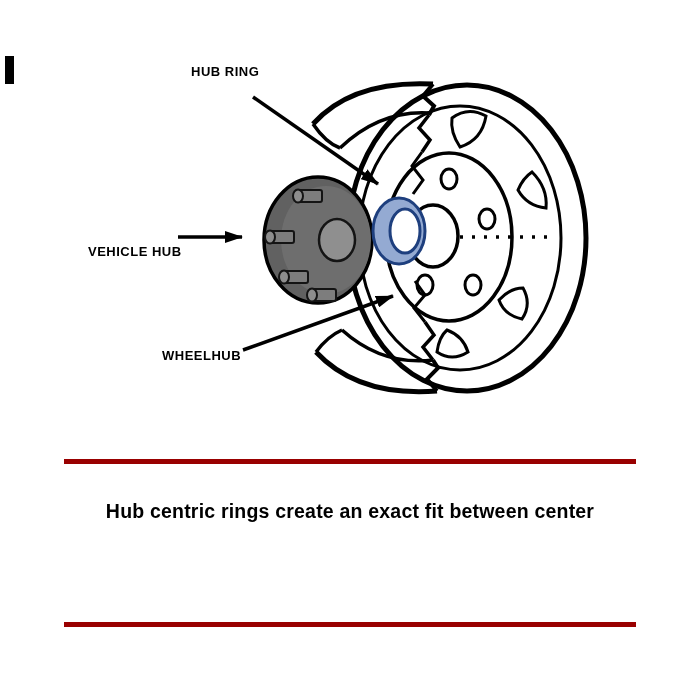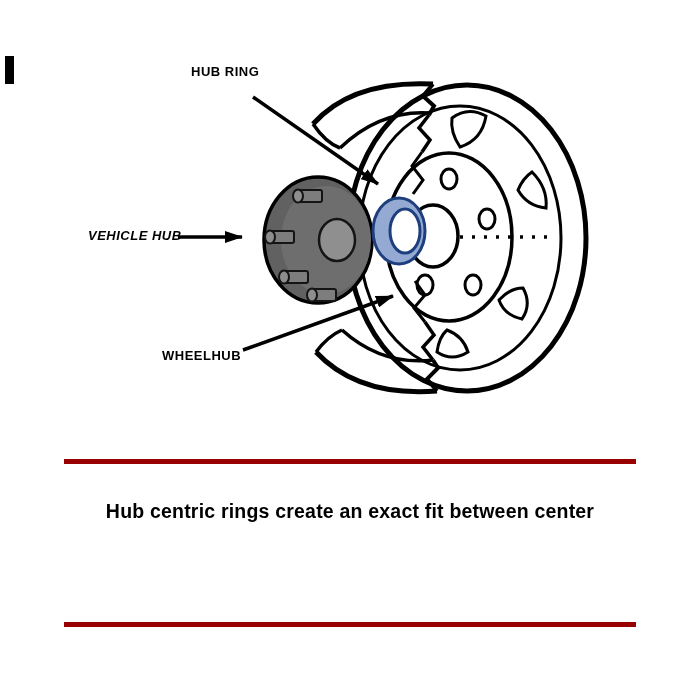--- a/index.html
+++ b/index.html
@@ -9,21 +9,21 @@
     position:relative; overflow:hidden;
   }
   .page { position:relative; width:700px; height:700px; }
   .diagram-svg { position:absolute; top:0; left:0; }
   .scan-artifact { position:absolute; left:5px; top:56px; width:9px; height:28px; background:#000; }
   .diagram-label {
     position:absolute; font-size:13px; font-weight:bold;
     letter-spacing:0.5px; color:#000; white-space:nowrap;
   }
   .label-hub-ring   { left:183px; top:64px;margin-left:8px; }
-  .label-vehicle-hub{ left:88px;  top:228px;font-style:italic; }
+  .label-vehicle-hub{ left:88px;  top:244px; }
   .label-wheelhub   { left:162px; top:348px; }
   .rule { position:absolute; left:64px; width:572px; height:5px; }
   .rule-top    { top:459px; }
   .rule-bottom { top:622px; }
   .caption {
     position:absolute; top:497px; left:0; width:700px;
     text-align:center; font-weight:bold; font-size:19.5px;
     line-height:29px; color:#000; letter-spacing:0.2px;
   }
 </style>

